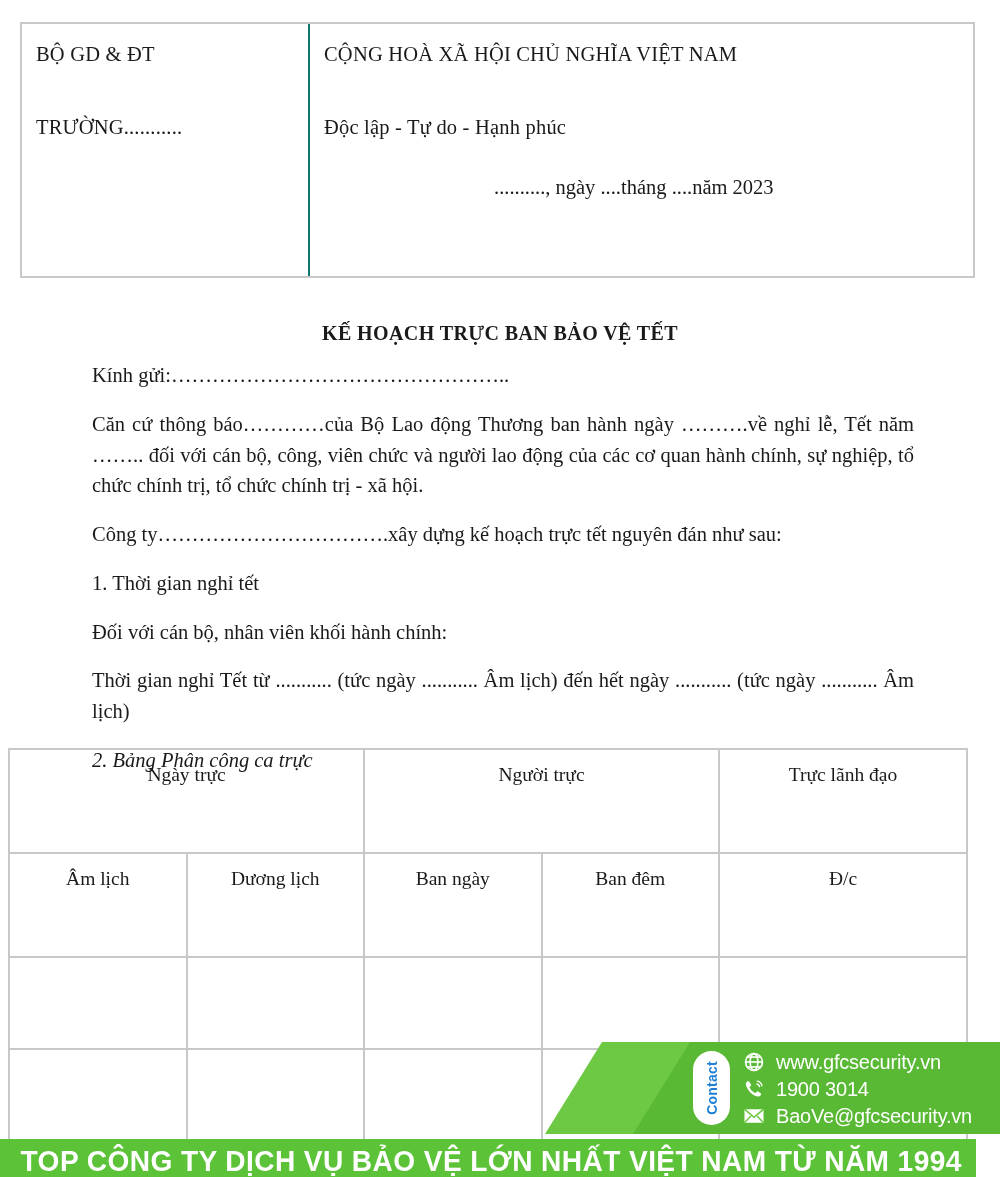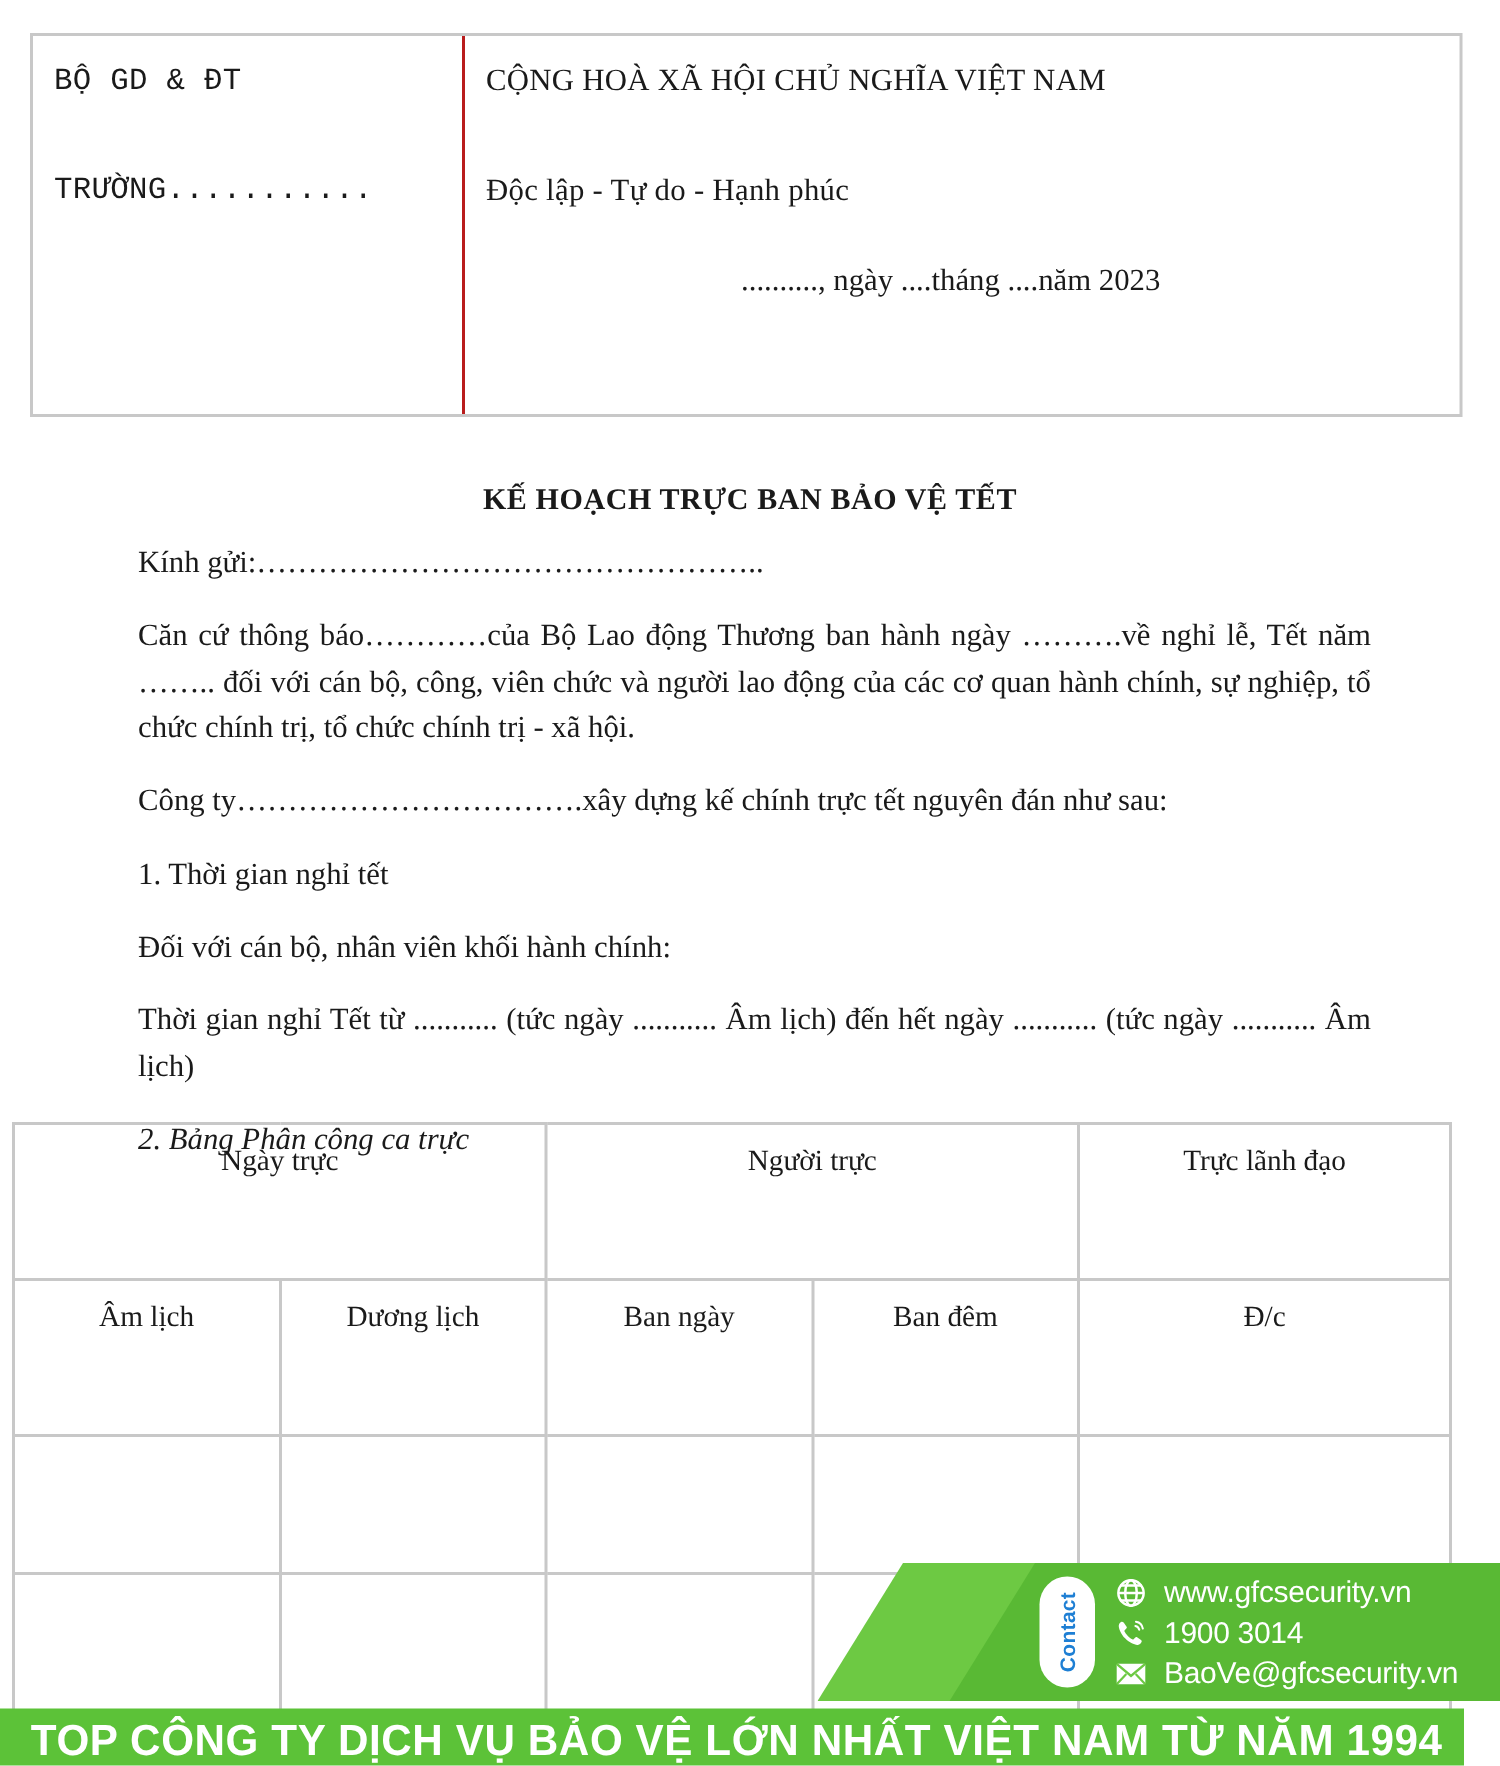--- a/index.html
+++ b/index.html
@@ -15,23 +15,22 @@
   
   .hdr-table {
     position: absolute;
     left: 20px; top: 22px;
     width: 955px; height: 256px;
     border: 2px solid #c8c8c8;
     display: flex;
   }
   .hdr-left {
     width: 288px;
-    border-right: 2px solid #b91c1c;
+    border-right: 2px solid #0f766e;
     padding: 18px 0 0 14px;
-    font-family: Liberation Mono, monospace;
   }
   .hdr-right {
     flex: 1;
     padding: 18px 0 0 14px;
   }
   .hdr-line { font-size: 20.5px; line-height: 1.25; letter-spacing: .2px; }
   .hdr-gap { height: 47px; }
   .hdr-date {
     font-size: 20.5px;
     margin-top: 36px;
@@ -173,21 +172,21 @@
       <div class="hdr-line">Độc lập - Tự do - Hạnh phúc</div>
       <div class="hdr-date">.........., ngày ....tháng ....năm 2023</div>
     </div>
   </div>
 
   <div class="doc-title">KẾ HOẠCH TRỰC BAN BẢO VỆ TẾT</div>
 
   <div class="body-block">
     <div class="para nojust">Kính gửi:…………………………………………..</div>
     <div class="para">Căn cứ thông báo…………của Bộ Lao động Thương ban hành ngày ……….về nghỉ lễ, Tết năm …….. đối với cán bộ, công, viên chức và người lao động của các cơ quan hành chính, sự nghiệp, tổ chức chính trị, tổ chức chính trị - xã hội.</div>
-    <div class="para nojust">Công ty…………………………….xây dựng kế chính trực tết nguyên đán như sau:</div>
+    <div class="para nojust">Công ty…………………………….xây dựng kế hoạch trực tết nguyên đán như sau:</div>
     <div class="para nojust">1. Thời gian nghỉ tết</div>
     <div class="para nojust">Đối với cán bộ, nhân viên khối hành chính:</div>
     <div class="para">Thời gian nghỉ Tết từ ........... (tức ngày ........... Âm lịch) đến hết ngày ........... (tức ngày ........... Âm lịch)</div>
     <div class="para nojust">2. Bảng Phân công ca trực</div>
   </div>
 
   <table class="sched">
     <tbody>
       <tr>
         <td colspan="2">Ngày trực</td>

